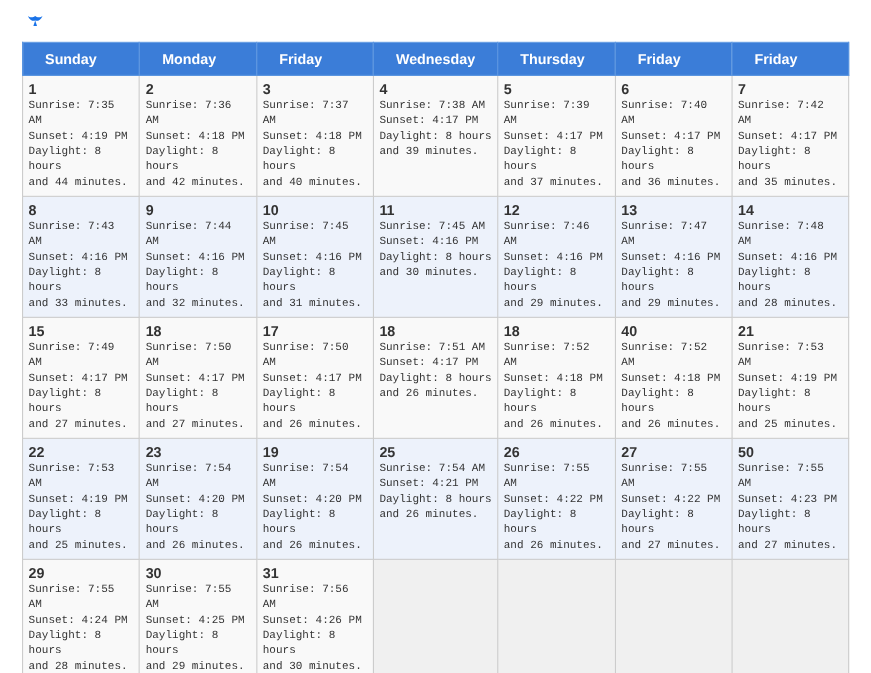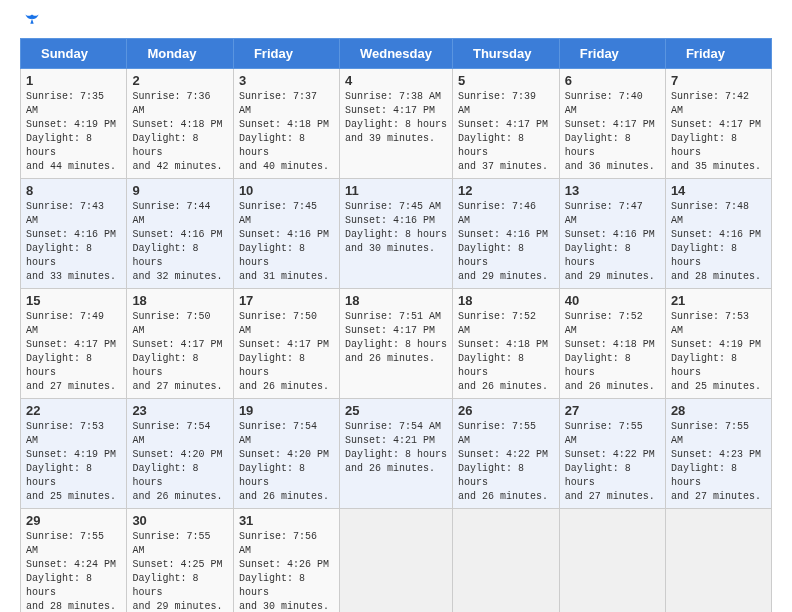--- a/index.html
+++ b/index.html
@@ -292,21 +292,21 @@
           Sunrise: 7:55 AM<br>Sunset: 4:22 PM<br>Daylight: 8 hours<br>and 26 minutes.
         </div>
       </td>
         <td>
         <span class="day-num">27</span>
         <div class="day-info">
           Sunrise: 7:55 AM<br>Sunset: 4:22 PM<br>Daylight: 8 hours<br>and 27 minutes.
         </div>
       </td>
         <td>
-        <span class="day-num">28</span>
+        <span class="day-num">50</span>
         <div class="day-info">
           Sunrise: 7:55 AM<br>Sunset: 4:23 PM<br>Daylight: 8 hours<br>and 27 minutes.
         </div>
       </td>
       </tr>
       <tr>
         <td>
         <span class="day-num">29</span>
         <div class="day-info">
           Sunrise: 7:55 AM<br>Sunset: 4:24 PM<br>Daylight: 8 hours<br>and 28 minutes.

